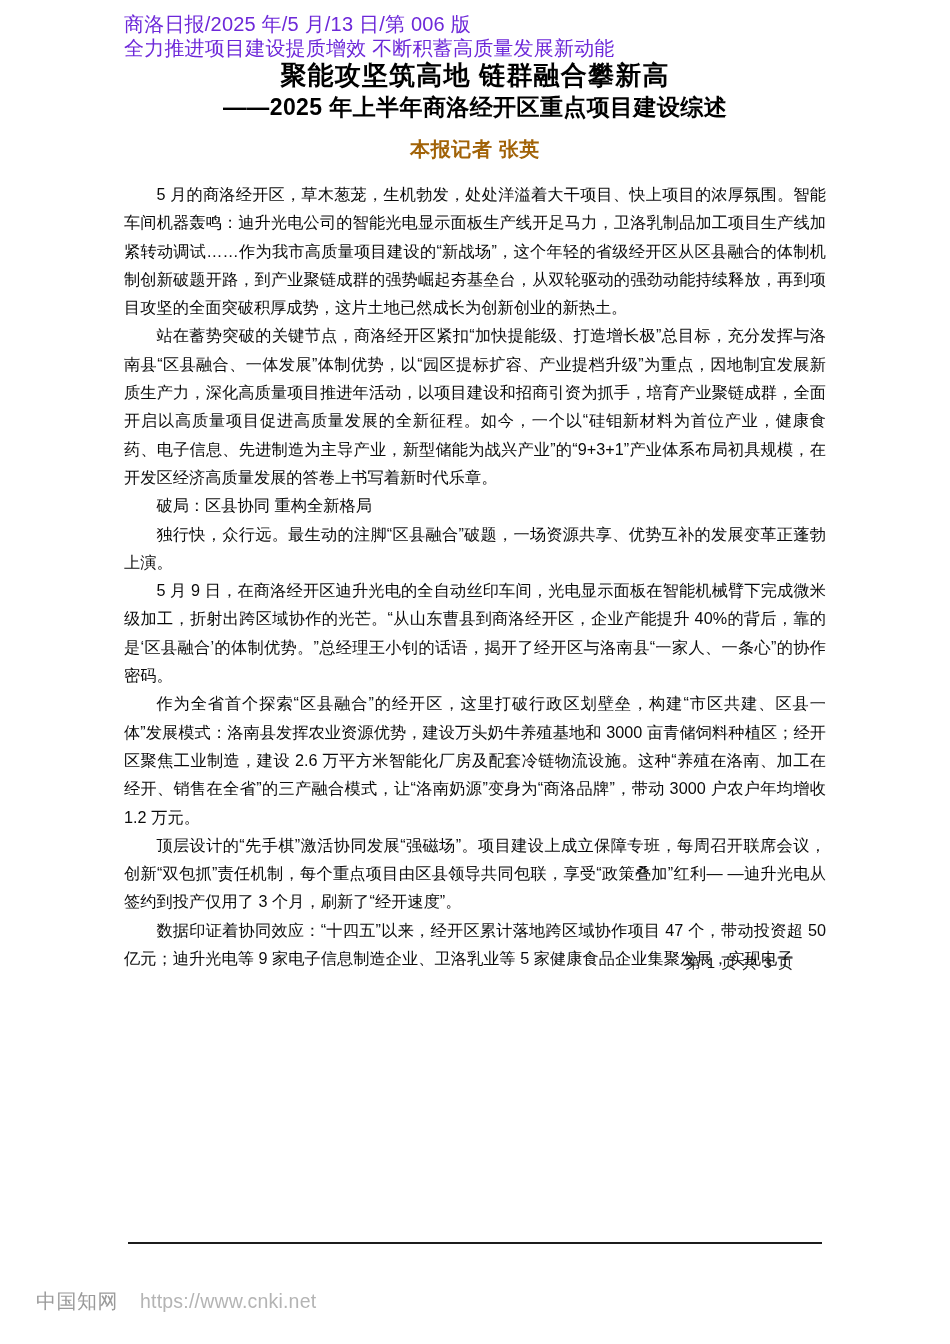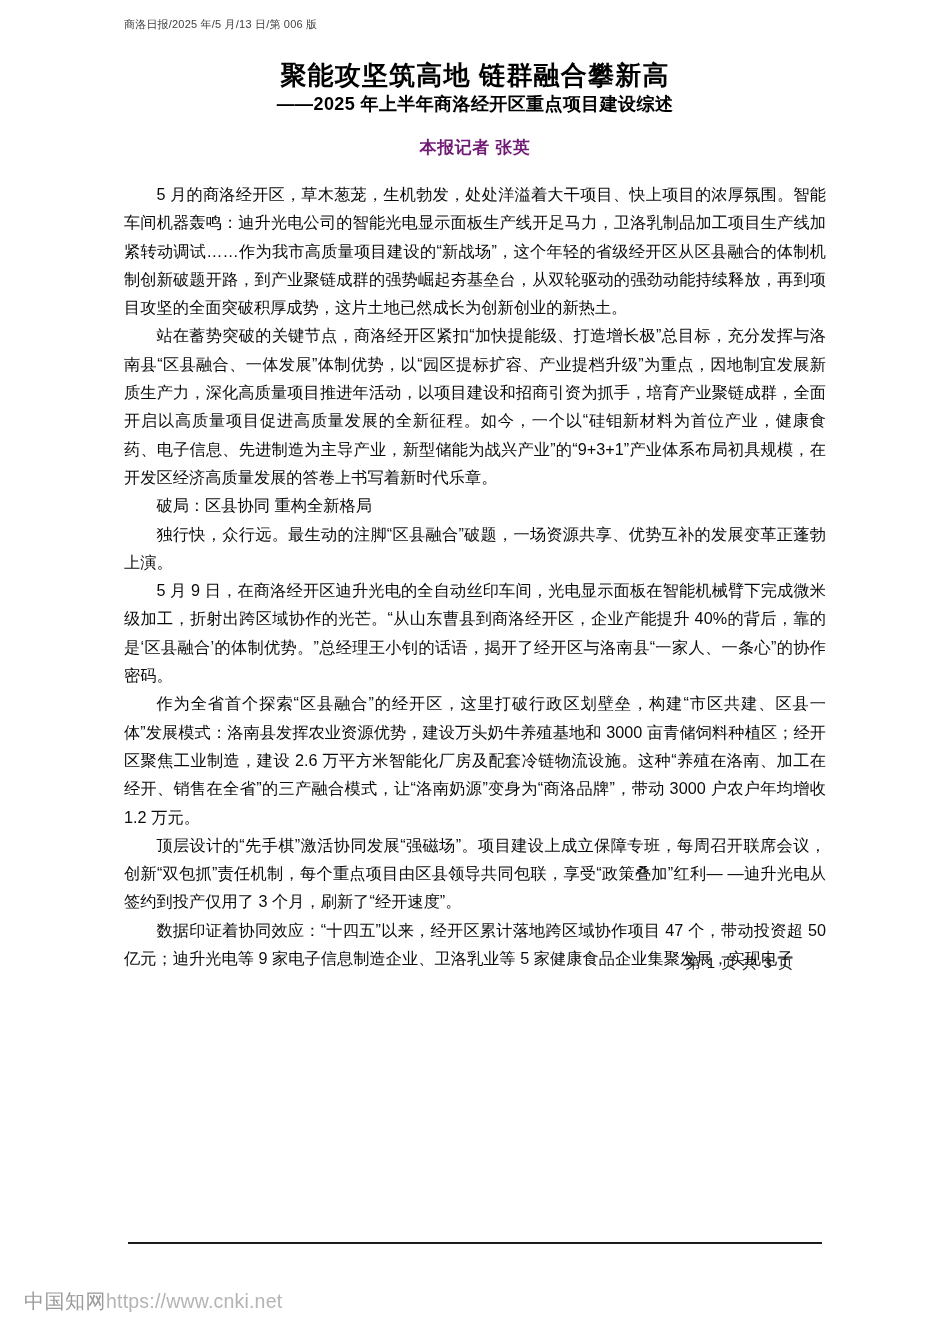--- a/index.html
+++ b/index.html
@@ -25,60 +25,60 @@
   }
 
   
   .meta-block {
     position: absolute;
     left: 124px;
     top: 12px;
     width: 702px;
   }
   .meta-line {
-    font-size: 11px;
+    font-size: 20px;
     line-height: 24px;
     letter-spacing: 0.2px;
     white-space: nowrap;
-    color: #404040;
+    color: #6d28d9;
   }
 
   
   .title-main {
     position: absolute;
     left: 0;
     top: 58px;
     width: 950px;
     text-align: center;
     font-size: 26px;
     font-weight: bold;
     letter-spacing: 1.2px;
     color: #000;
   }
   .title-sub {
     position: absolute;
     left: 0;
     top: 92px;
     width: 950px;
     text-align: center;
-    font-size: 18px;
+    font-size: 23px;
     font-weight: bold;
     letter-spacing: 0.4px;
     color: #000;
   }
   .byline {
     position: absolute;
     left: 0;
     top: 136px;
     width: 950px;
     text-align: center;
-    font-size: 17px;
+    font-size: 20px;
     font-weight: bold;
     letter-spacing: 0.6px;
-    color: #701a75;
+    color: #a16207;
   }
 
   
   .body-block {
     position: absolute;
     left: 124px;
     top: 180px;
     width: 702px;
   }
   .para {
@@ -112,24 +112,25 @@
     left: 128px;
     top: 1242px;
     width: 694px;
     height: 2px;
     background: #1c1c1c;
   }
 
   
   .cnki {
     position: absolute;
-    left: 24px;
+    left: 36px;
     top: 1288px;
     display: flex;
     align-items: center;
+    gap: 22px;
   }
   .cnki-logo {
     font-size: 20px;
     letter-spacing: 0.5px;
     color: #9a9a9a;
     font-family: "Liberation Sans", "DejaVu Sans", sans-serif;
   }
   .cnki-url {
     font-size: 19.5px;
     letter-spacing: 0.2px;
@@ -137,20 +138,21 @@
     font-family: "Liberation Sans", "DejaVu Sans", sans-serif;
   }
 </style>
 </head>
 <body>
 
 <div class="page">
 
   <div class="meta-block">
     <div class="meta-line">商洛日报/2025 年/5 月/13 日/第 006 版</div>
+    <div class="meta-line">全力推进项目建设提质增效 不断积蓄高质量发展新动能</div>
   </div>
 
   <div class="title-main">聚能攻坚筑高地  链群融合攀新高</div>
   <div class="title-sub">——2025 年上半年商洛经开区重点项目建设综述</div>
   <div class="byline">本报记者  张英</div>
 
   <div class="body-block">
     <p class="para indent">5 月的商洛经开区，草木葱茏，生机勃发，处处洋溢着大干项目、快上项目的浓厚氛围。智能车间机器轰鸣：迪升光电公司的智能光电显示面板生产线开足马力，卫洛乳制品加工项目生产线加紧转动调试……作为我市高质量项目建设的“新战场”，这个年轻的省级经开区从区县融合的体制机制创新破题开路，到产业聚链成群的强势崛起夯基垒台，从双轮驱动的强劲动能持续释放，再到项目攻坚的全面突破积厚成势，这片土地已然成长为创新创业的新热土。</p>
     <p class="para indent">站在蓄势突破的关键节点，商洛经开区紧扣“加快提能级、打造增长极”总目标，充分发挥与洛南县“区县融合、一体发展”体制优势，以“园区提标扩容、产业提档升级”为重点，因地制宜发展新质生产力，深化高质量项目推进年活动，以项目建设和招商引资为抓手，培育产业聚链成群，全面开启以高质量项目促进高质量发展的全新征程。如今，一个以“硅钼新材料为首位产业，健康食药、电子信息、先进制造为主导产业，新型储能为战兴产业”的“9+3+1”产业体系布局初具规模，在开发区经济高质量发展的答卷上书写着新时代乐章。</p>
     <p class="para indent">破局：区县协同 重构全新格局</p>

